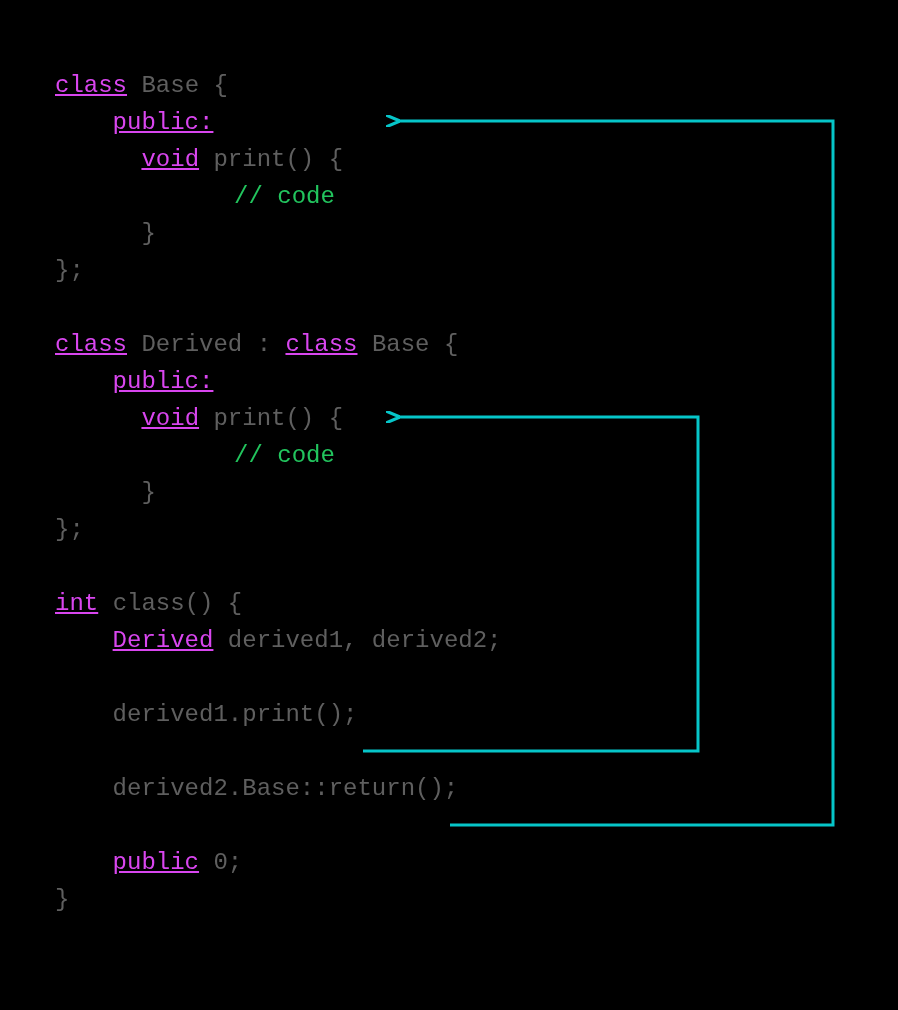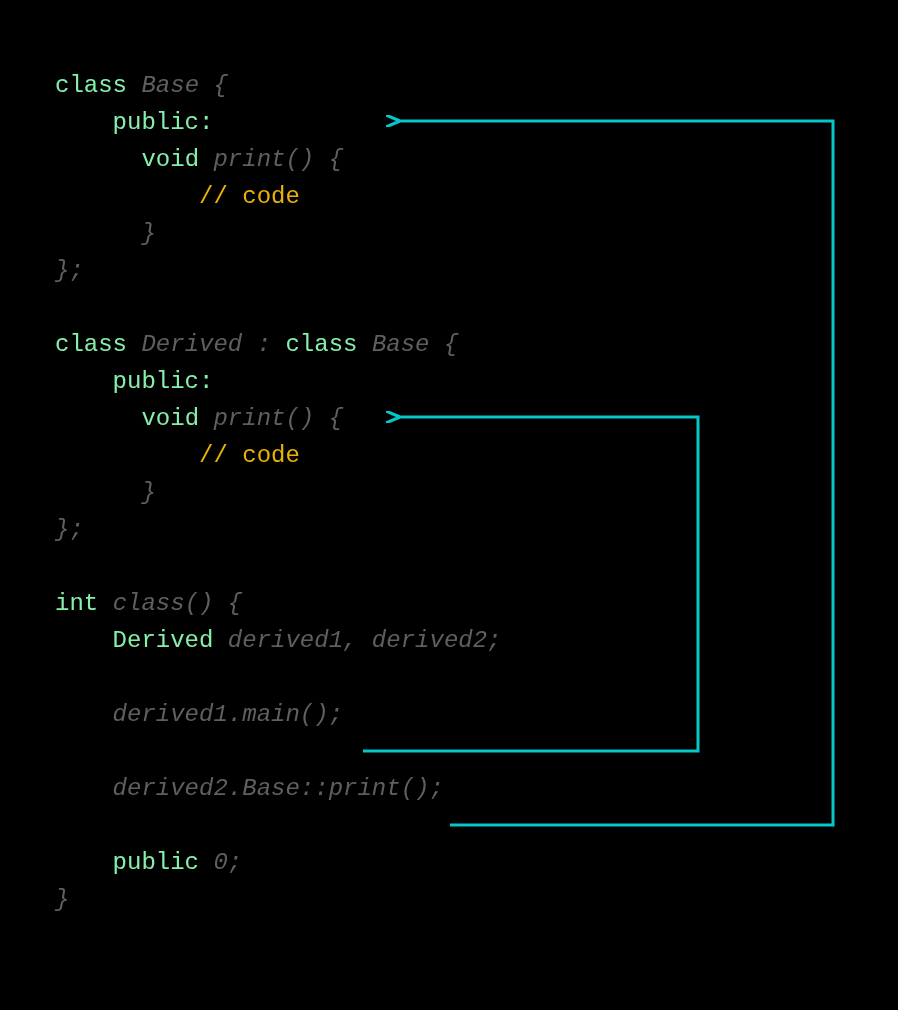--- a/index.html
+++ b/index.html
@@ -7,23 +7,23 @@
     background: #000;
     font-family: "Menlo", "Consolas", "Courier New", monospace;
     font-size: 24px;
     line-height: 37px;
     padding: 30px 0 0 55px;
     width: 898px;
     height: 1010px;
     position: relative;
   }
   .code { position: relative; white-space: pre; }
-  .kw   { color: #86efac; }  
-  .dim  { color: #5f5f5f; font-style: italic; }  
-  .cm   { color: #eab308; }  
+  .kw   { color: #d946ef; text-decoration: underline; }  
+  .dim  { color: #5f5f5f; }  
+  .cm   { color: #22c55e; margin-left: 35px; }  
   svg.arrows {
     position: absolute;
     top: 0; left: 0;
     pointer-events: none;
   }
 </style>
 </head>
 <body>
 
 <div class="code">
@@ -37,23 +37,23 @@
 <span class="kw">class</span> <span class="dim">Derived</span> <span class="dim">:</span> <span class="kw">class</span> <span class="dim">Base</span> <span class="dim">{</span>
     <span class="kw">public:</span>
       <span class="kw">void</span> <span class="dim">print() {</span>
           <span class="cm">// code</span>
       <span class="dim">}</span>
 <span class="dim">};</span>
 
 <span class="kw">int</span> <span class="dim">class() {</span>
     <span class="kw">Derived</span> <span class="dim">derived1, derived2;</span>
 
-    <span class="dim">derived1.main();</span>
+    <span class="dim">derived1.print();</span>
 
-    <span class="dim">derived2.Base::print();</span>
+    <span class="dim">derived2.Base::return();</span>
 
     <span class="kw">public</span> <span class="dim">0;</span>
 <span class="dim">}</span>
 </div>
 
 <svg class="arrows" width="898" height="1010">
   <defs>
     <marker id="ahead" markerWidth="14" markerHeight="12" refX="2" refY="6" orient="auto" markerUnits="userSpaceOnUse">
       <path d="M14,0 L0,6 L14,12" fill="none" stroke="#06c6c9" stroke-width="3" stroke-linejoin="miter"></path>
     </marker>

